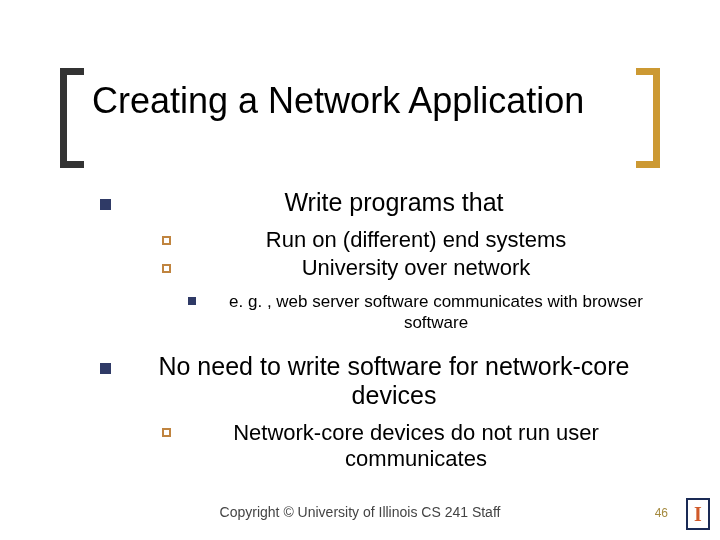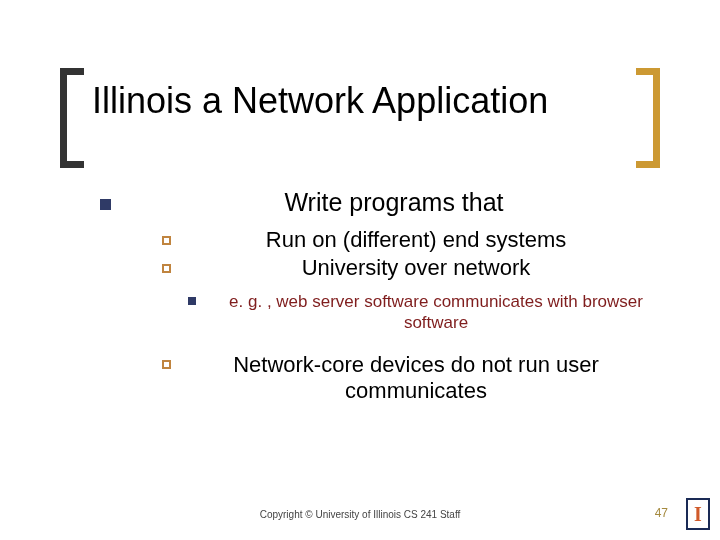--- a/index.html
+++ b/index.html
@@ -78,21 +78,21 @@
     color: #000;
   }
   .l3-group {
     margin: 6px 0 10px 44px;
   }
   .l3 {
     margin: 10px 0;
     padding-left: 24px;
     position: relative;
     font-size: 17px;
-    color: #7f1d1d;
+    color: #000000;
     line-height: 1.25;
   }
   .sq-navy {
     position: absolute;
     left: 0;
     top: 0.45em;
     width: 11px;
     height: 11px;
     background: #2f3a66;
   }
@@ -113,21 +113,21 @@
     border: 2px solid #c0843f;
     box-sizing: border-box;
     background: #fff;
   }
   .footer-copy {
     position: absolute;
     bottom: 20px;
     left: 0;
     width: 100%;
     text-align: center;
-    font-size: 10px;
+    font-size: 14px;
     color: #444;
   }
   .page-num {
     position: absolute;
     bottom: 20px;
     right: 52px;
     font-size: 12px;
     color: #a58a3f;
   }
   .logo {
@@ -152,21 +152,21 @@
   }
 </style>
 </head>
 <body>
 
 <div class="slide">
 
   <div class="title-wrap">
     <div class="bracket-left"></div>
     <div class="bracket-right"></div>
-    <div class="title">Illinois a Network Application</div>
+    <div class="title">Creating a Network Application</div>
   </div>
 
   <div class="body">
 
     <div class="l1">
       <span class="sq-navy"></span>
       <span>Write programs that</span>
     </div>
     <div class="l2-group">
       <div class="l2">
@@ -178,28 +178,32 @@
         <span>University over network</span>
       </div>
       <div class="l3-group">
         <div class="l3">
           <span class="sq-navy-sm"></span>
           <span>e. g. , web server software communicates with browser software</span>
         </div>
       </div>
     </div>
 
+    <div class="l1">
+      <span class="sq-navy"></span>
+      <span>No need to write software for network-core devices</span>
+    </div>
     <div class="l2-group">
       <div class="l2">
         <span class="sq-open"></span>
         <span>Network-core devices do not run user communicates</span>
       </div>
     </div>
 
   </div>
 
   <div class="footer-copy">Copyright © University of Illinois CS 241 Staff</div>
-  <div class="page-num">47</div>
+  <div class="page-num">46</div>
   <div class="logo">
     <span class="logo-inner">I</span>
   </div>
 
 </div>
 
 </body></html>

